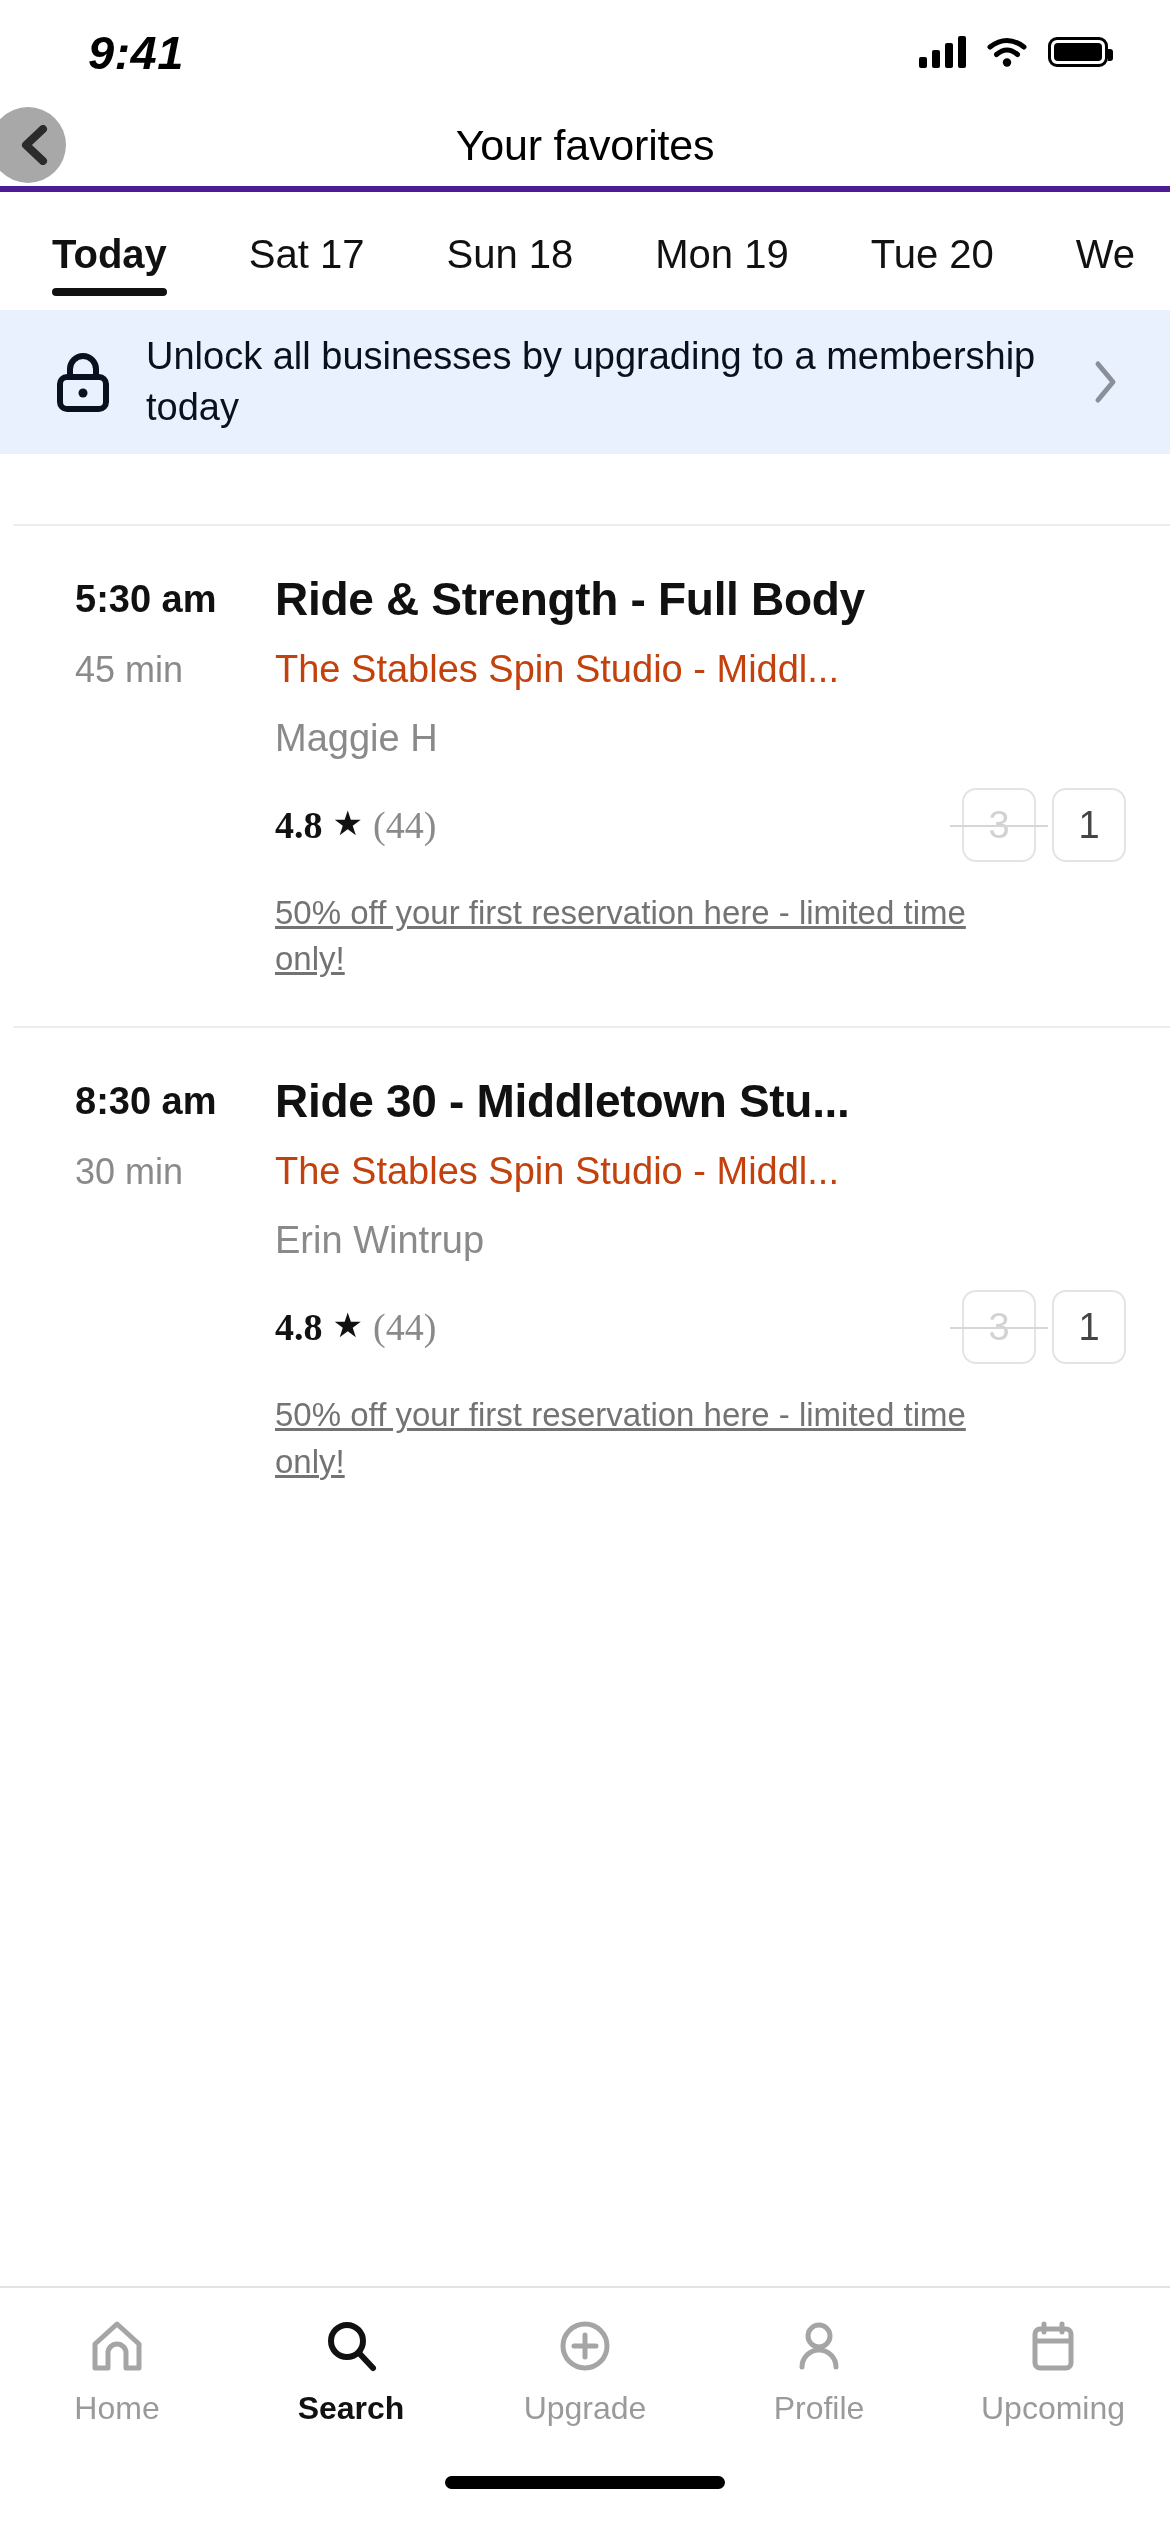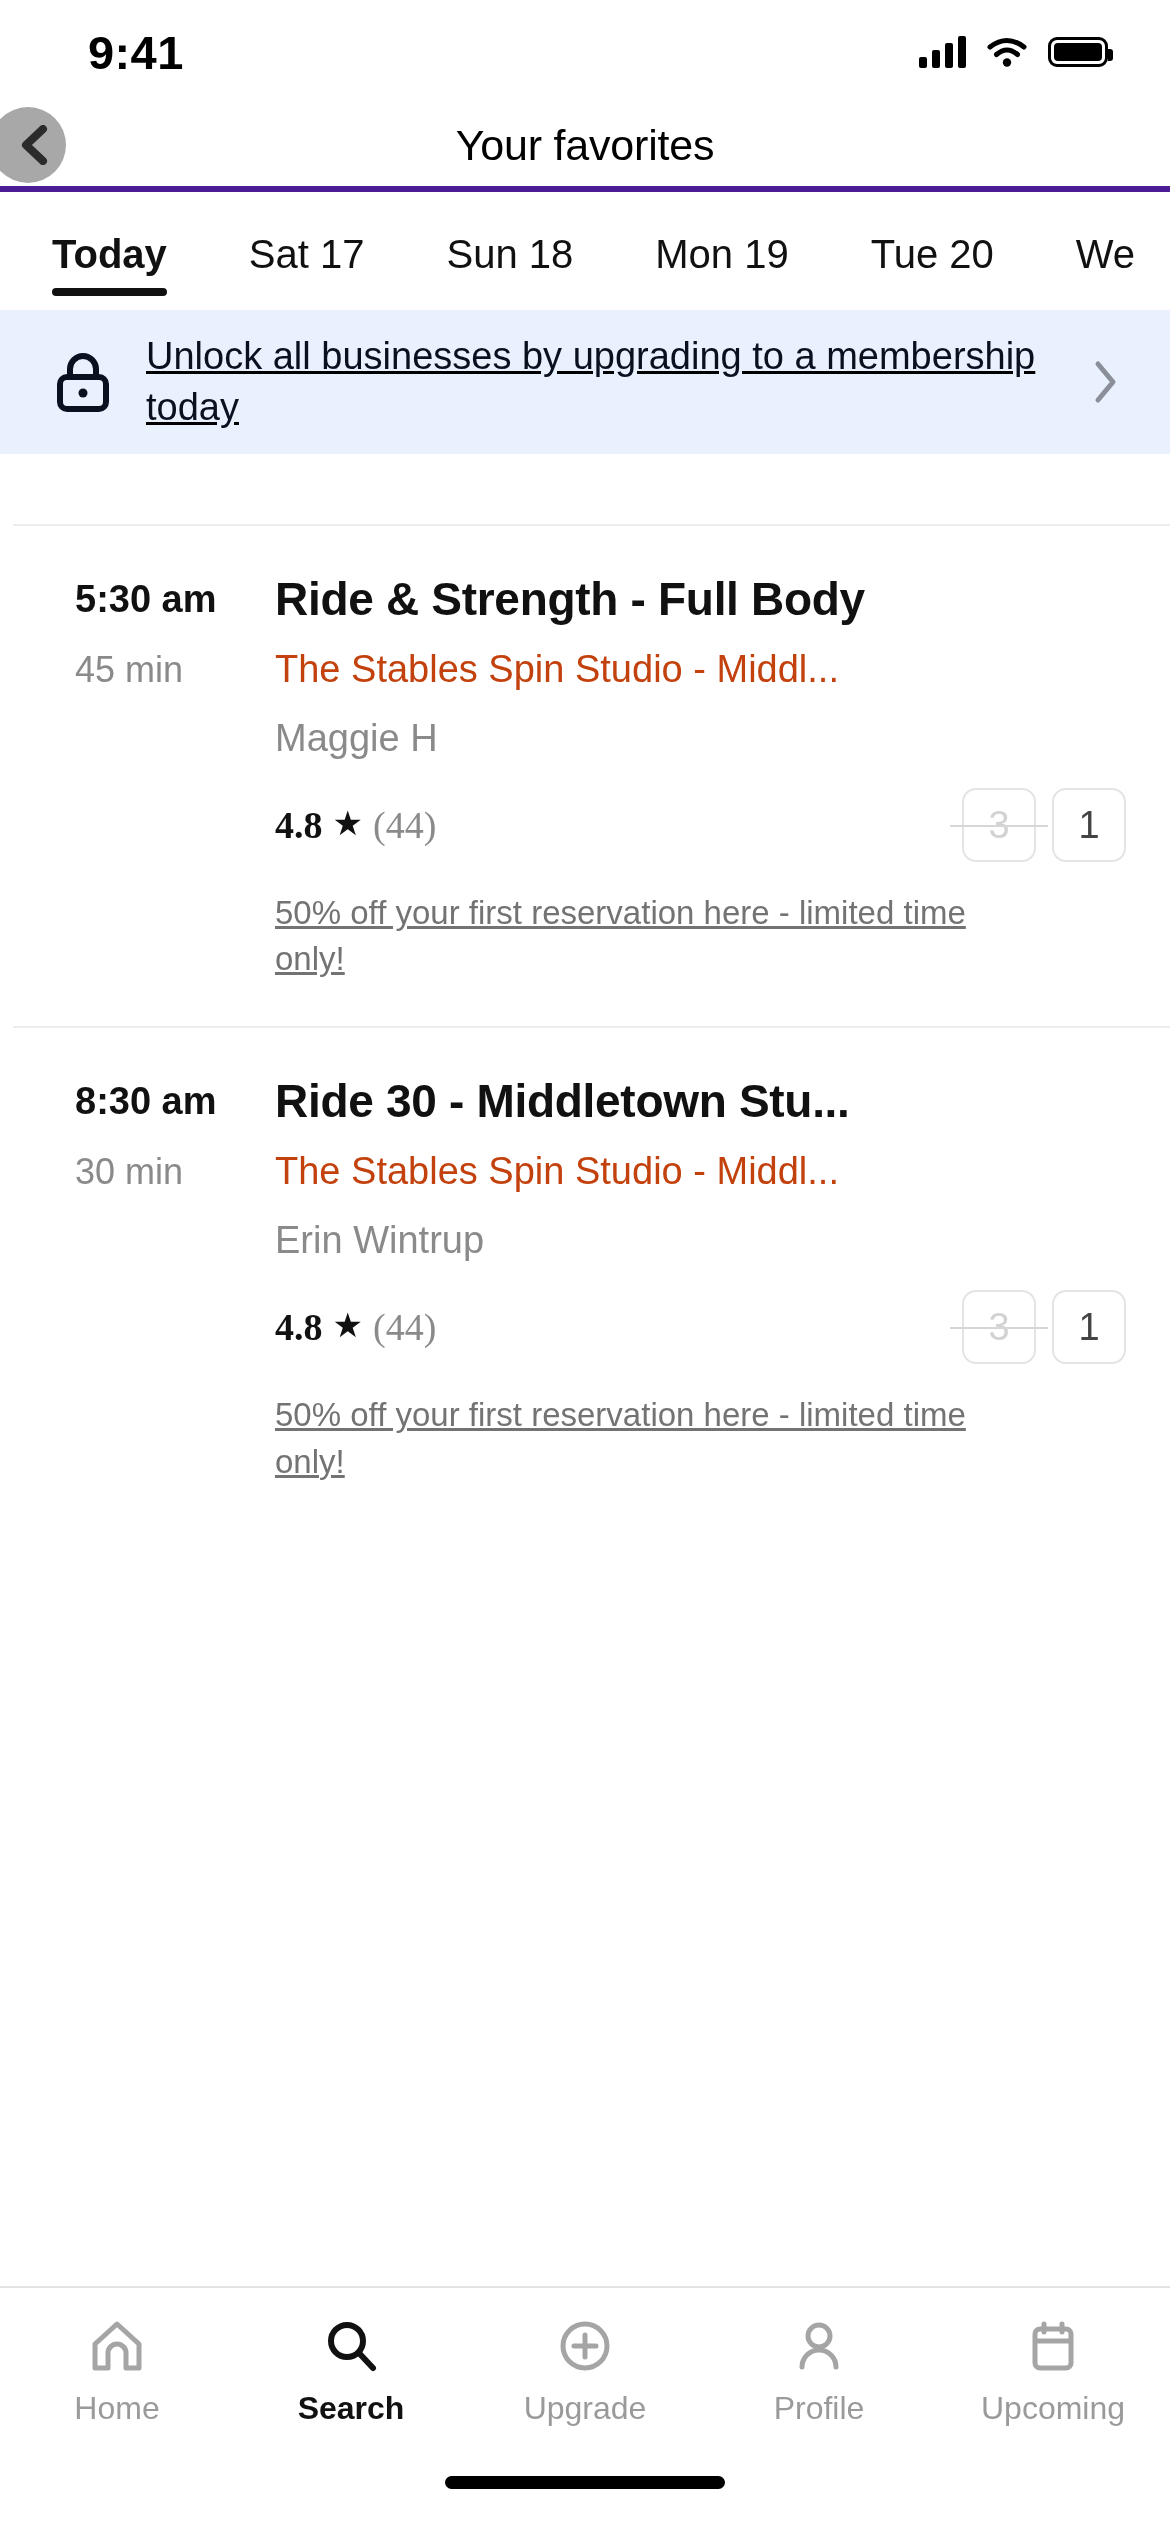--- a/index.html
+++ b/index.html
@@ -6,21 +6,21 @@
   html, body {
     width:1170px; height:2532px;
     background:#ffffff;
     font-family:"Liberation Sans", sans-serif;
     -webkit-font-smoothing:antialiased;
   }
   .phone { position:relative; width:1170px; height:2532px; overflow:hidden; background:#fff; display:flex; flex-direction:column; }
 
   
   .statusbar { height:104px; flex:0 0 104px; display:flex; align-items:center; justify-content:space-between; padding:0 62px 0 88px; }
-  .status-time { font-size:47px; font-weight:700; color:#000; letter-spacing:0.4px; }
+  .status-time { font-size:47px; font-weight:700; color:#000; letter-spacing:0.4px;font-style:italic; }
   .status-icons { display:flex; align-items:center; gap:21px; }
   .bars { display:flex; align-items:flex-end; gap:5px; height:31px; }
   .bars i { display:block; width:8px; background:#000; border-radius:2px; }
   .bars i:nth-child(1){ height:11px; }
   .bars i:nth-child(2){ height:18px; }
   .bars i:nth-child(3){ height:25px; }
   .bars i:nth-child(4){ height:32px; }
   .battery { position:relative; width:60px; height:30px; border:3px solid #000; border-radius:9px; padding:3px; }
   .battery b { display:block; width:100%; height:100%; background:#000; border-radius:4px; }
   .battery:after { content:""; position:absolute; right:-8px; top:9px; width:5px; height:12px; background:#000; border-radius:0 3px 3px 0; }
@@ -32,21 +32,21 @@
   .nav-title { font-size:43px; font-weight:400; color:#000; letter-spacing:-0.2px; }
 
   
   .daytabs { height:118px; flex:0 0 118px; display:flex; align-items:flex-start; padding-left:52px; overflow:hidden; position:relative; }
   .daytab { position:relative; height:118px; display:flex; align-items:center; padding-top:6px; margin-right:82px; white-space:nowrap; flex:0 0 auto; }
   .daytab span { font-size:40px; color:#111; }
   .daytab.active span { font-weight:700; }
   .daytab.active:after { content:""; position:absolute; left:0; right:0; bottom:14px; height:8px; background:#111; border-radius:5px; }
 
   
-  .banner { background:#e8f1fd; flex:0 0 144px; display:flex; align-items:center; padding:0 44px 0 54px; gap:34px;text-decoration:underline; }
+  .banner { background:#e8f1fd; flex:0 0 144px; display:flex; align-items:center; padding:0 44px 0 54px; gap:34px; }
   .banner-text { flex:1; font-size:38px; line-height:1.33; color:#0b1020; }
   .chevron-right { flex:0 0 auto; display:flex; align-items:center; justify-content:center; width:40px; }
 
   
   .spacer-gap { flex:0 0 70px; background:#fff; }
   .list { flex:1 1 auto; background:#fff; overflow:hidden; }
   .card { display:flex; padding:46px 44px 44px 62px; border-top:2px solid #ededed;margin-left:13px; }
   .card-left { flex:0 0 164px; padding-top:6px; }
   .card-time { font-size:38px; font-weight:600; color:#111; white-space:nowrap; }
   .card-dur { font-size:36px; color:#8a8a8a; margin-top:28px; white-space:nowrap; }

